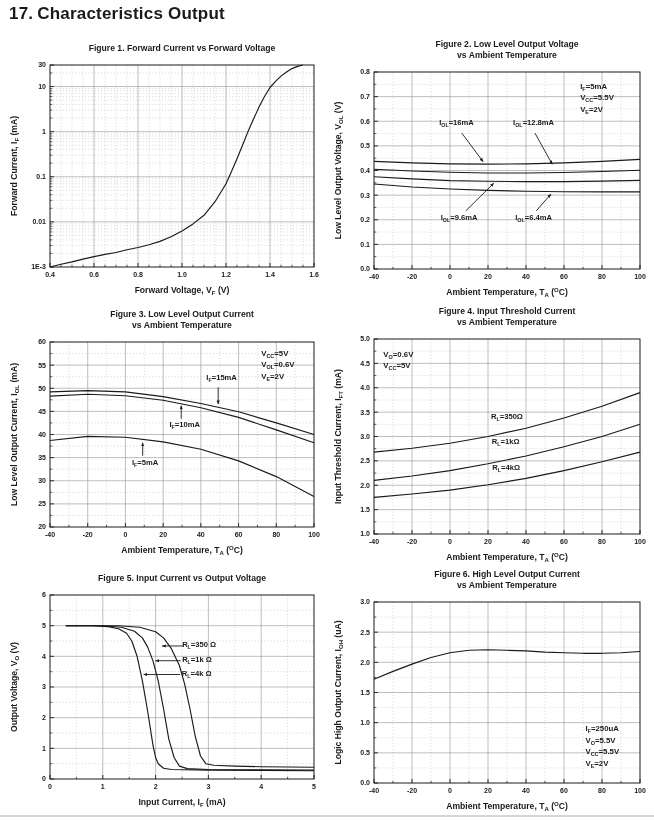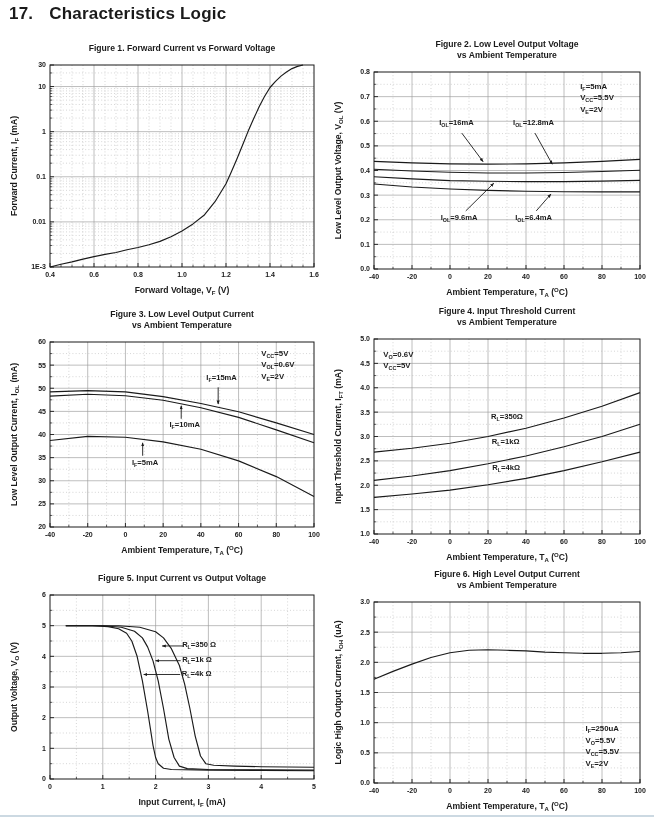--- a/index.html
+++ b/index.html
@@ -1,36 +1,36 @@
 <!DOCTYPE html>
 <html><head>
 <meta charset="utf-8">
 <style>
   html,body{margin:0;padding:0;background:#ffffff;}
   .page{position:relative;width:654px;height:821px;background:#fff;overflow:hidden;
         font-family:"Liberation Sans", sans-serif;}
   .heading{position:absolute;left:9px;top:4px;font-size:17px;font-weight:bold;color:#1a1a1a;
            letter-spacing:0.2px;}
-  .heading .num{margin-right:16px;}
+  .heading .num{margin-right:4px;}
   svg.chart{position:absolute;background:#fff;}
   svg.chart text{font-family:"Liberation Sans", sans-serif;}
   .f1{left:8px;  top:40px;}
   .f2{left:332px;top:36px;}
   .f3{left:8px;  top:306px;}
   .f4{left:332px;top:303px;}
   .f5{left:8px;  top:570px;}
   .f6{left:332px;top:566px;}
   .footer-line{position:absolute;left:0;top:815px;width:654px;height:2px;background:#ccd9e2;}
 </style>
 </head>
 <body>
 
 <div class="page">
   <div class="heading">
-    <span class="num">17.</span><span>Characteristics Logic</span>
+    <span class="num">17.</span><span>Characteristics Output</span>
   </div>
 
   <svg class="chart f1" id="chart-0" width="316" height="258">
       <defs>
         <marker id="ah0" viewBox="0 0 10 10" refX="8" refY="5" markerWidth="5" markerHeight="5" orient="auto">
           <path d="M0,1.5 L9,5 L0,8.5 z" fill="#1a1a1a"></path>
         </marker>
       </defs>
       <g>
         <line x1="53" y1="25" x2="53" y2="227" stroke="#c4c4c4" stroke-width="0.7" stroke-dasharray="1,2.2"></line>

